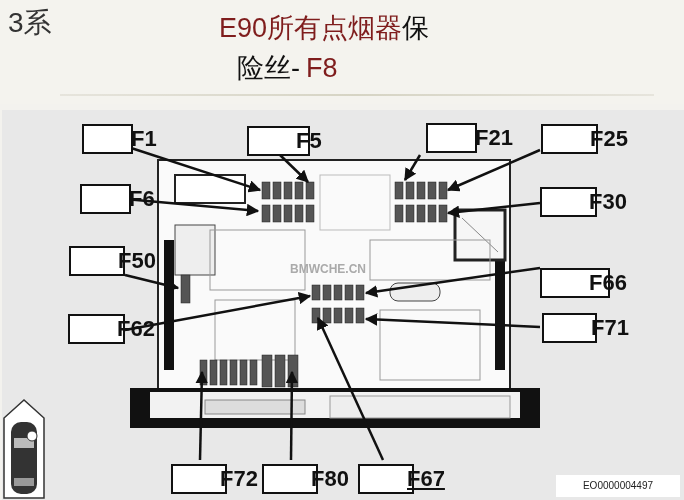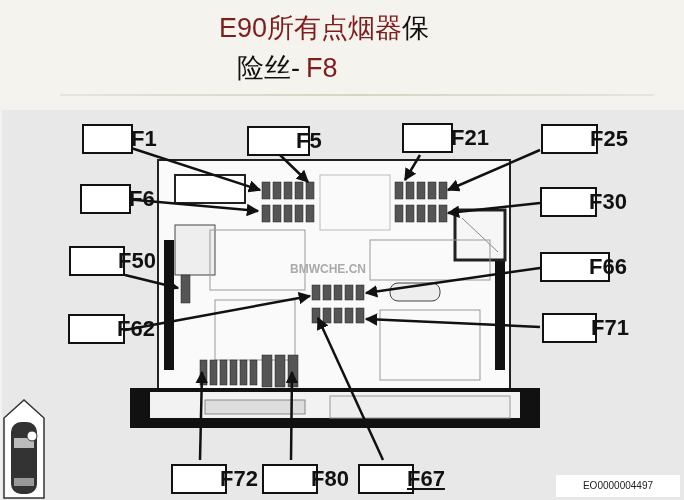--- a/index.html
+++ b/index.html
@@ -14,20 +14,21 @@
   .panel { position: absolute; left: 2px; top: 110px; width: 682px; height: 390px; background: #e8e8e8; }
   .label { position: absolute; height: 30px; border: 2px solid #111; background: #fff; font-size: 22px; font-weight: bold; color: #111; text-align: center; line-height: 26px; padding-left: 47px; }
   svg.diag { position: absolute; left: 0; top: 0; }
   .code { position: absolute; left: 556px; top: 475px; width: 124px; height: 22px; background: #fff; font-size: 10px; color: #222; text-align: center; line-height: 22px; }
   .car { position: absolute; left: 2px; top: 398px; }
 </style>
 </head>
 <body>
 
 <div class="header">
+  <div class="series">3系</div>
   <div class="t1">
     <span class="red">E90所有点烟器</span><span class="blk">保</span>
   </div>
   <div class="t2">
     <span class="blk">险丝-</span><span class="red">F8</span>
   </div>
   <div class="divider"></div>
 </div>
 
 <div class="panel"></div>
@@ -115,26 +116,26 @@
     <line x1="125" y1="330" x2="310" y2="296"></line>
     <line x1="540" y1="327" x2="366" y2="319"></line>
     <line x1="200" y1="460" x2="202" y2="372"></line>
     <line x1="291" y1="460" x2="292" y2="372"></line>
     <line x1="383" y1="460" x2="318" y2="318"></line>
   </g>
 </svg>
 
 <div class="label" style="left:82px;top:124px;width:40px;">F1</div>
 <div class="label" style="left:247px;top:126px;width:63px;">F5</div>
-<div class="label" style="left:402px;top:123px;width:32px;">F21</div>
+<div class="label" style="left:426px;top:123px;width:32px;">F21</div>
 <div class="label" style="left:541px;top:124px;width:57px;">F25</div>
 <div class="label" style="left:80px;top:184px;width:44px;">F6</div>
 <div class="label" style="left:540px;top:187px;width:57px;">F30</div>
 <div class="label" style="left:69px;top:246px;width:56px;">F50</div>
-<div class="label" style="left:540px;top:252px;width:70px;">F66</div>
+<div class="label" style="left:540px;top:268px;width:70px;">F66</div>
 <div class="label" style="left:68px;top:314px;width:57px;">F62</div>
 <div class="label" style="left:542px;top:313px;width:55px;">F71</div>
 <div class="label" style="left:171px;top:464px;width:56px;">F72</div>
 <div class="label" style="left:262px;top:464px;width:56px;">F80</div>
 <div class="label" style="left:358px;top:464px;width:56px;text-decoration:underline;">F67</div>
 
 <div class="code">EO0000004497</div>
 
 <svg class="car" width="44" height="102">
   <path d="M2,100 L2,20 L22,2 L42,20 L42,100 Z" fill="#fff" stroke="#333" stroke-width="1.5"></path>

